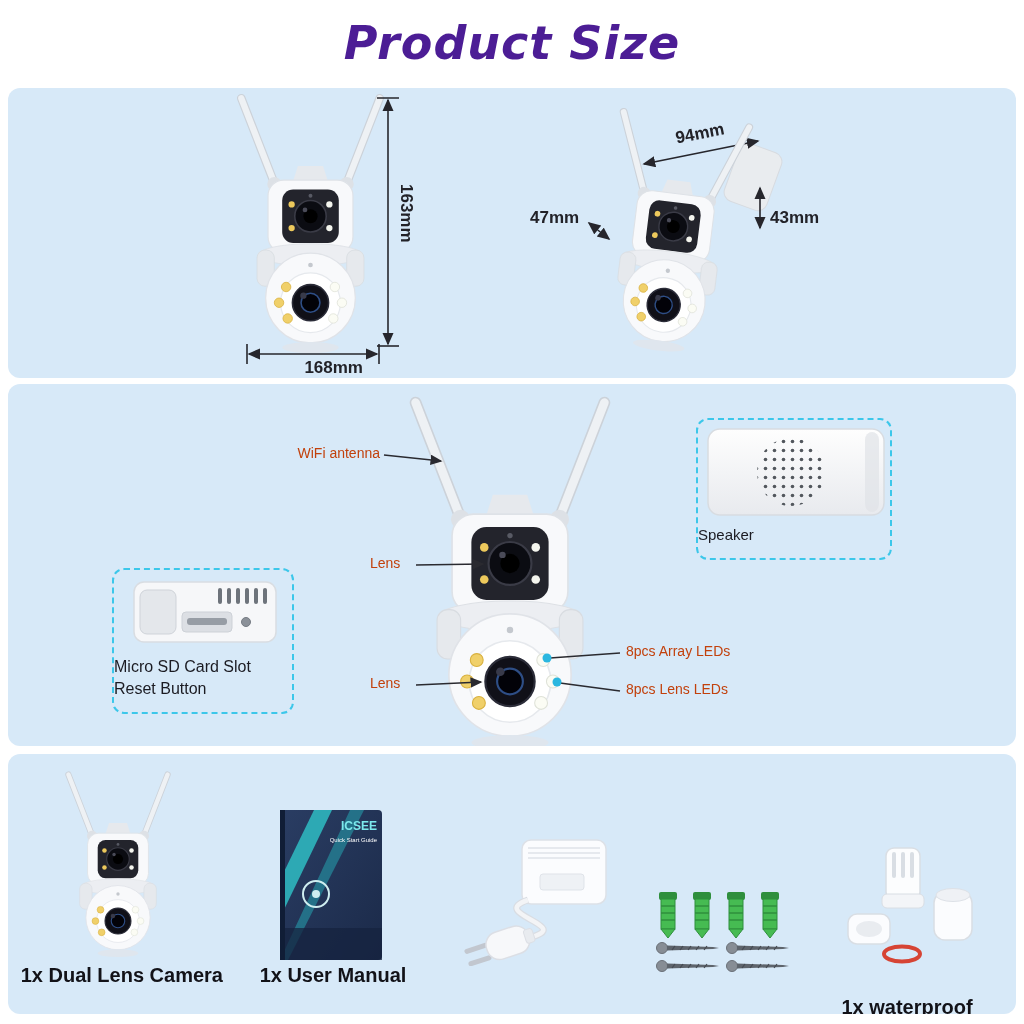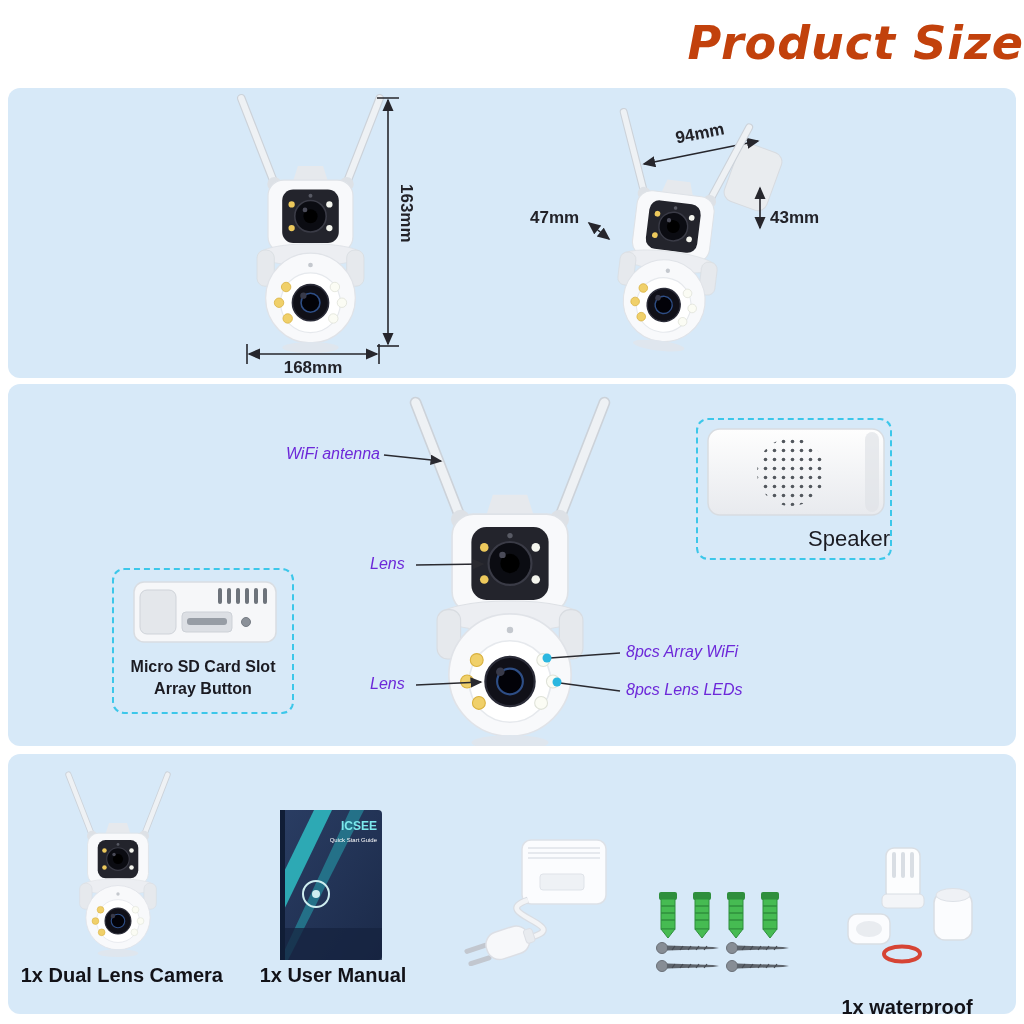--- a/index.html
+++ b/index.html
@@ -1,46 +1,46 @@
 <!DOCTYPE html>
 <html><head>
 <meta charset="utf-8">
 <style>
   * { margin:0; padding:0; box-sizing:border-box; }
   body { background:#ffffff; font-family:"Liberation Sans", sans-serif; }
   .canvas { position:relative; width:1024px; height:1024px; background:#ffffff; overflow:hidden; }
 
-  .title { position:absolute; top:16px; left:0; width:100%; text-align:right;
+  .title { position:absolute; top:16px; left:0; width:100%; text-align:center;
            font-family:"DejaVu Sans", sans-serif; font-style:italic; font-weight:800;
-           font-size:46px; color:#c2410c; letter-spacing:1px; }
+           font-size:46px; color:#4c1d95; letter-spacing:1px; }
 
   .panel { position:absolute; left:8px; width:1008px; background:#d7e9f8;
            border-radius:12px; overflow:hidden; }
   .p1 { top:88px;  height:290px; }
   .p2 { top:384px; height:362px; }
   .p3 { top:754px; height:260px;padding-left:24px; }
 
   .abs { position:absolute; }
-  .lbl { position:absolute; color:#6d28d9; font-size:16px; font-weight:500; white-space:nowrap;font-style:italic; }
+  .lbl { position:absolute; color:#c2410c; font-size:14px; font-weight:500; white-space:nowrap; }
   .dim { position:absolute; color:#222228; font-size:17px; font-weight:700; white-space:nowrap; }
   .overlay { position:absolute; left:0; top:0; width:100%; height:100%; pointer-events:none; }
 
   .cam-front { position:absolute; left:216px; top:4px;  width:173px; }
   .cam-side  { position:absolute; left:585px; top:25px; width:158px; transform:rotate(7deg); z-index:1; }
   .side-bracket { position:absolute; left:722px; top:58px; width:46px; height:62px;
                   background:#e9ecef; border:1px solid #d7dbe0; border-radius:10px;
                   transform:rotate(20deg); z-index:0; }
   .cam-center{ position:absolute; left:384px; top:10px; width:236px; }
   .cam-pkg   { position:absolute; left:48px;  top:16px; width:124px; }
 
   .callout { position:absolute; border:2px dashed #3cc7ea; border-radius:12px; }
-  .callout .cap { position:absolute; left:0; width:100%; text-align:right;
-                  color:#1b1b22; font-size:22px; font-weight:500; }
-  .sd-text { position:absolute; left:0; width:100%; text-align:center;
-             color:#1b1b22; font-size:16px; font-weight:700; line-height:22px; }
+  .callout .cap { position:absolute; left:0; width:100%; text-align:left;
+                  color:#1b1b22; font-size:15px; font-weight:500; }
+  .sd-text { position:absolute; left:0; width:100%; text-align:left;
+             color:#1b1b22; font-size:16px; font-weight:400; line-height:22px; }
 
   .v-dim { writing-mode:vertical-rl; }
 
   .pkg-label { position:absolute; top:210px; text-align:center; color:#121218;
                font-size:20px; font-weight:700; }
 </style>
 </head>
 <body>
 
 <div class="canvas">
@@ -117,21 +117,21 @@
         <line x1="241" y1="266" x2="369" y2="266" marker-start="url(#arw1)" marker-end="url(#arw1)"></line>
         <line x1="239" y1="256" x2="239" y2="276"></line>
         <line x1="371" y1="256" x2="371" y2="276"></line>
         <line x1="636" y1="76" x2="750" y2="53" marker-start="url(#arw1)" marker-end="url(#arw1)"></line>
         <line x1="581" y1="135" x2="601" y2="151" marker-start="url(#arw1)" marker-end="url(#arw1)"></line>
         <line x1="752" y1="100" x2="752" y2="140" marker-start="url(#arw1)" marker-end="url(#arw1)"></line>
       </g>
     </svg>
 
     <div class="dim v-dim" style="left:388px; top:96px;">163mm</div>
-    <div class="dim" style="left:255px; top:270px; width:100px; text-align:center;">168mm</div>
+    <div class="dim" style="left:255px; top:270px; width:100px; text-align:right;">168mm</div>
     <div class="dim" style="left:652px; top:36px; width:80px; text-align:center; transform:rotate(-11deg);">94mm</div>
     <div class="dim" style="left:522px; top:120px;">47mm</div>
     <div class="dim" style="left:762px; top:120px;">43mm</div>
   </section>
 
   <section class="panel p2">
 
     <div class="cam-center">
       <svg viewBox="0 0 220 340">
           <use href="#cam-art"></use>
@@ -151,21 +151,21 @@
         <line x1="612" y1="269" x2="542" y2="274"></line>
         <line x1="612" y1="307" x2="552" y2="299"></line>
       </g>
       <circle cx="539" cy="274" r="4.5" fill="#2bb7e0"></circle>
       <circle cx="549" cy="298" r="4.5" fill="#2bb7e0"></circle>
     </svg>
 
     <div class="lbl" style="left:242px; top:61px; width:130px; text-align:right;">WiFi antenna</div>
     <div class="lbl" style="left:362px; top:171px;">Lens</div>
     <div class="lbl" style="left:362px; top:291px;">Lens</div>
-    <div class="lbl" style="left:618px; top:259px;">8pcs Array WiFi</div>
+    <div class="lbl" style="left:618px; top:259px;">8pcs Array LEDs</div>
     <div class="lbl" style="left:618px; top:297px;">8pcs Lens LEDs</div>
 
     <div class="callout" style="left:688px; top:34px; width:196px; height:142px;">
       <svg class="abs" style="left:9px; top:8px;" width="178" height="88" viewBox="0 0 178 88">
         <defs>
           <pattern id="spkDots" width="9" height="9" patternUnits="userSpaceOnUse">
             <circle cx="4.5" cy="4.5" r="1.8" fill="#52575d"></circle>
           </pattern>
           <linearGradient id="spkGrad" x1="0" y1="0" x2="0" y2="1">
             <stop offset="0" stop-color="#fefefe"></stop>
@@ -189,21 +189,21 @@
             <rect x="115" y="10" width="4" height="16" rx="2"></rect>
           <rect x="124" y="10" width="4" height="16" rx="2"></rect>
             <rect x="133" y="10" width="4" height="16" rx="2"></rect>
         </g>
         <rect x="10" y="12" width="36" height="44" rx="7" fill="#e4e7eb" stroke="#cfd3d9"></rect>
         <rect x="52" y="34" width="50" height="20" rx="4" fill="#dcdfe4" stroke="#cdd1d7"></rect>
         <rect x="57" y="40" width="40" height="7" rx="3" fill="#979da5"></rect>
         <circle cx="116" cy="44" r="4.5" fill="#8b9199" stroke="#767c84"></circle>
       </svg>
       <div class="sd-text" style="top:86px;">Micro SD Card Slot</div>
-      <div class="sd-text" style="top:108px;">Array Button</div>
+      <div class="sd-text" style="top:108px;">Reset Button</div>
     </div>
   </section>
 
   <section class="panel p3">
 
     <div class="cam-pkg">
       <svg viewBox="0 0 220 340">
           <use href="#cam-art"></use>
         </svg>
     </div>

